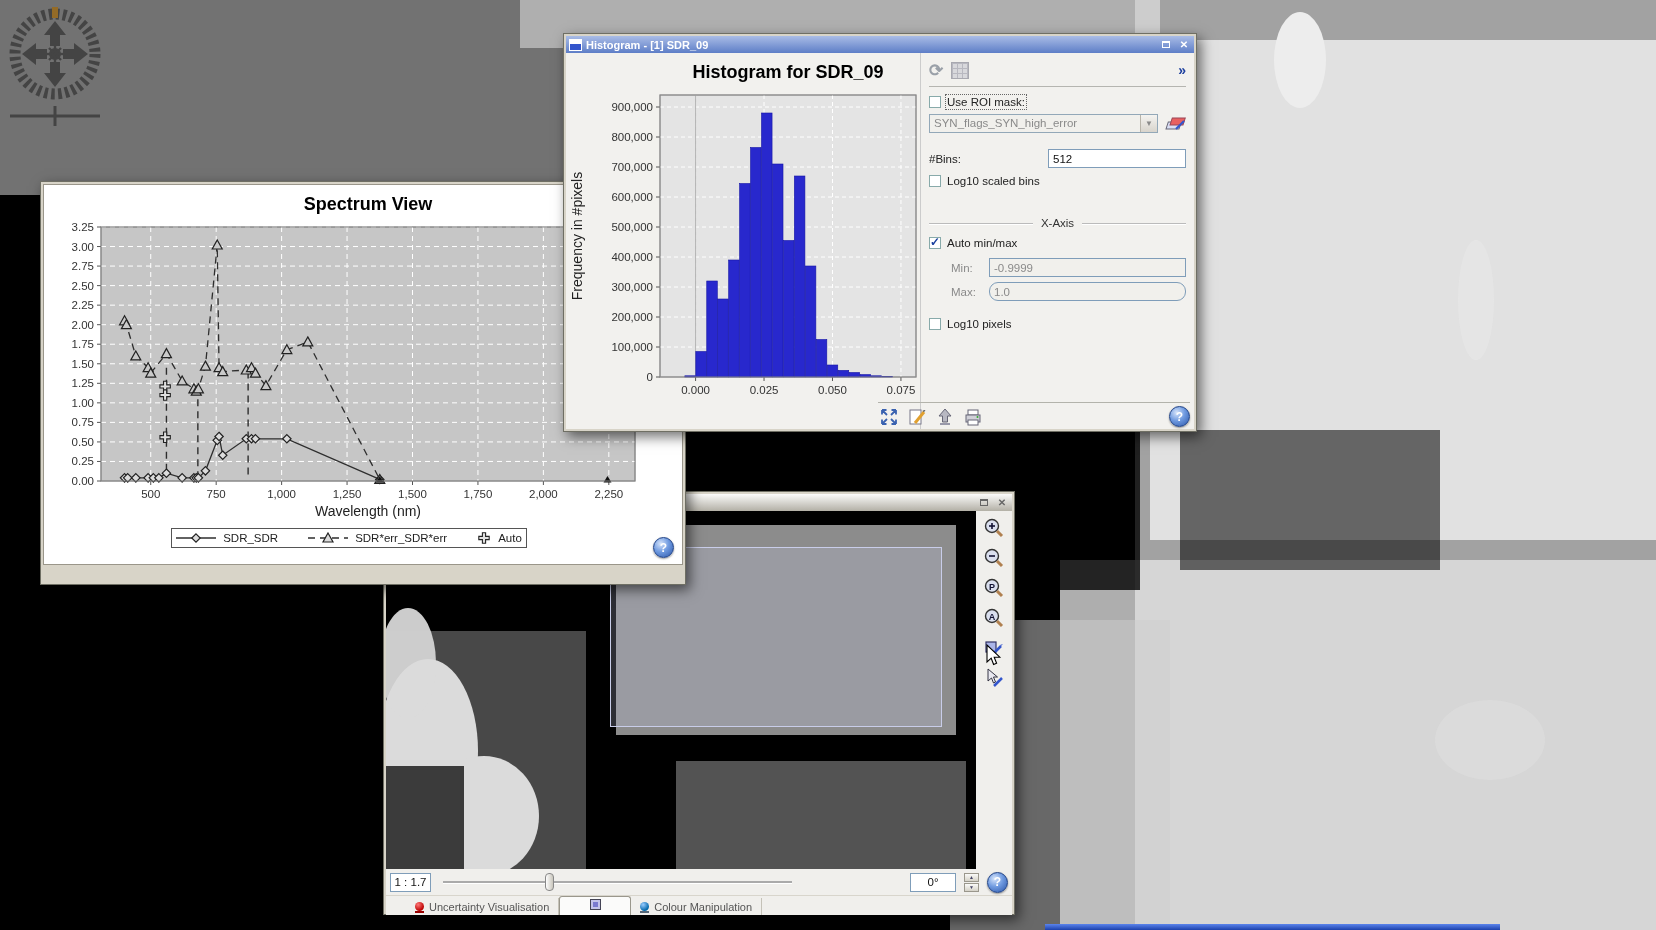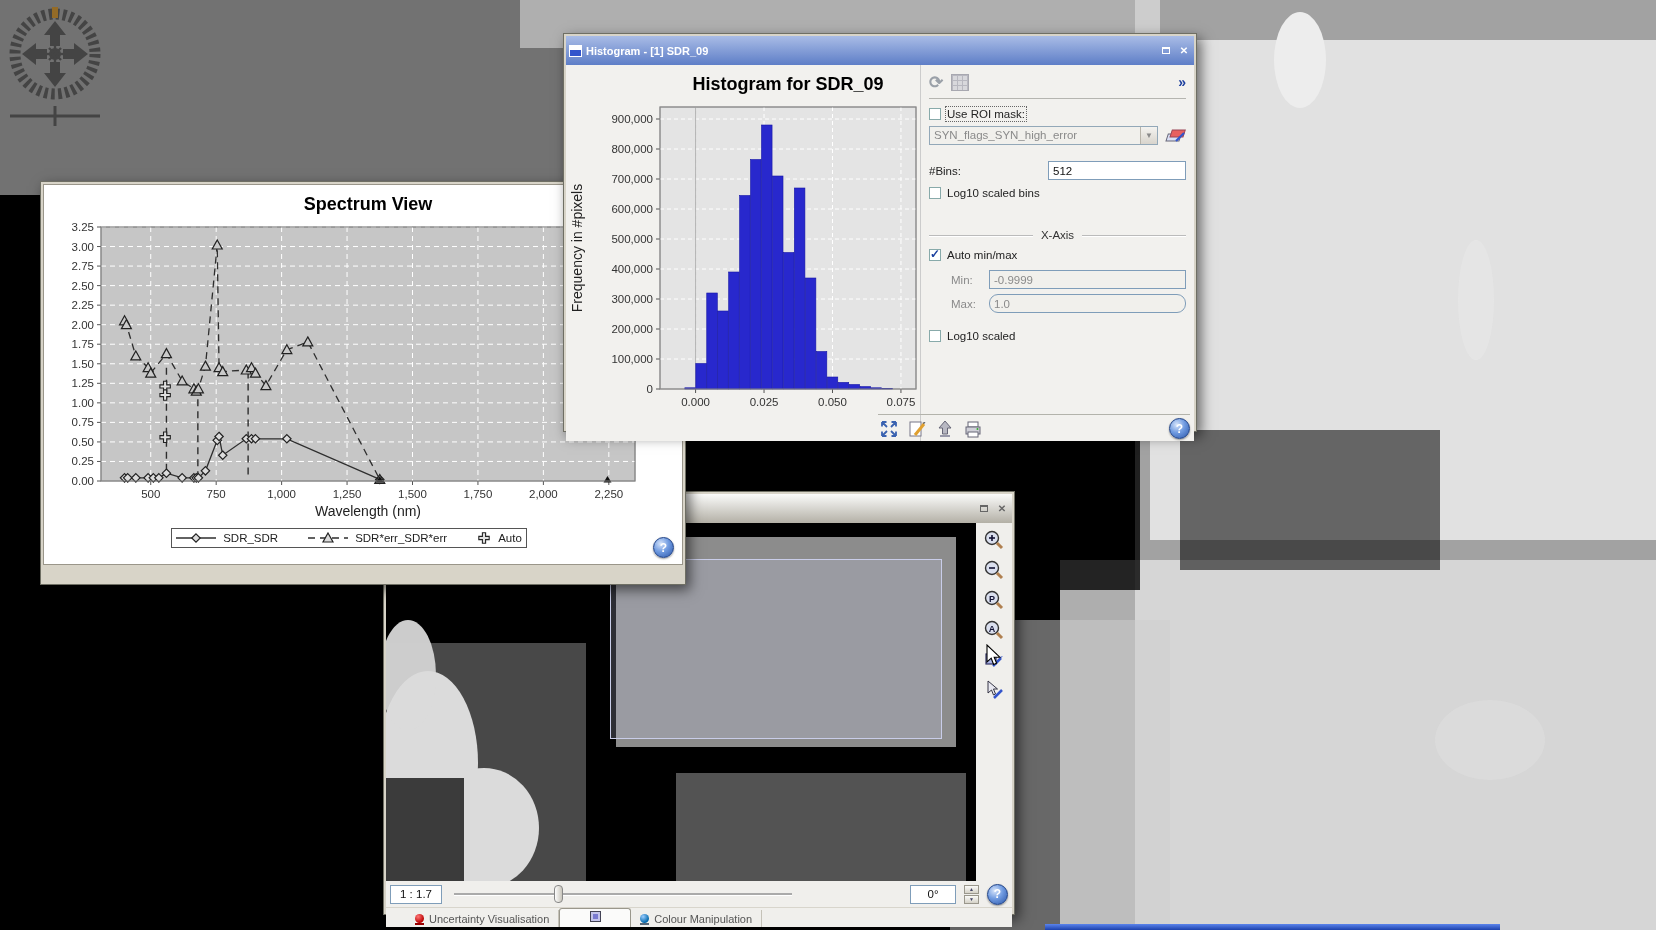--- a/index.html
+++ b/index.html
@@ -2,21 +2,21 @@
 <html><head>
 <meta charset="utf-8">
 <style>
   html,body{margin:0;padding:0;background:#000;font-family:"Liberation Sans",sans-serif;}
   #screen{position:relative;width:1656px;height:930px;overflow:hidden;background:#000;}
   svg text{font-family:"Liberation Sans",sans-serif;}
 
   
   .window{position:absolute;background:#d8d4c8;border:1px solid #6f6f64;
           box-shadow:4px 5px 12px rgba(0,0,0,.55);padding:2px;box-sizing:border-box;}
-  .titlebar{height:17px;display:flex;align-items:center;gap:4px;padding:6px 3px;
+  .titlebar{height:17px;display:flex;align-items:center;gap:4px;padding:0 3px;
             font-size:11px;font-weight:bold;color:#fff;
             background:linear-gradient(#aabdе8,#5e7ec7);
             background:linear-gradient(#a9bce6,#5e7ec7);}
   .titlebar.gray{background:linear-gradient(#fbfbfa,#b3b0a6);color:#555;}
   .titlebar .spacer{flex:1;}
   .tb-btn{width:14px;height:13px;display:flex;align-items:center;justify-content:center;
           color:#fff;font-size:10px;line-height:1;}
   .titlebar.gray .tb-btn{color:#666;}
   .float-glyph{width:8px;height:7px;border:1px solid #fff;box-sizing:border-box;border-top-width:2px;}
   .titlebar.gray .float-glyph{border-color:#666;}
@@ -68,21 +68,21 @@
 
   
   #navWindow{left:383px;top:491px;width:632px;height:424px;z-index:10;}
   .nav-body{display:flex;height:358px;}
   .nav-image{position:relative;flex:1;background:#000;overflow:hidden;}
   .view-rect{position:absolute;left:224px;top:36px;width:332px;height:180px;
              background:rgba(205,210,240,.22);border:1px solid #c9cde9;box-sizing:border-box;}
   .nav-tools{width:36px;background:#f0efec;display:flex;flex-direction:column;align-items:center;padding-top:4px;gap:4px;}
   .nav-tool-btn{width:26px;height:26px;display:flex;align-items:center;justify-content:center;}
   .nav-controls{height:26px;display:flex;align-items:center;gap:8px;padding:0 4px;background:#f0efec;}
-  .zoom-ratio-box{width:52px;height:19px;background:#fff;border:1px solid #7f9db9;font-size:11.5px;
+  .zoom-ratio-box{width:41px;height:19px;background:#fff;border:1px solid #7f9db9;font-size:11.5px;
                   display:flex;align-items:center;justify-content:center;color:#111;box-sizing:border-box;}
   .slider{flex:1;position:relative;height:20px;}
   .slider-track{position:absolute;left:4px;right:110px;top:9px;height:2px;background:#aaa;box-shadow:0 1px 0 #fff;}
   .slider-thumb{position:absolute;left:23%;top:1px;width:9px;height:18px;border-radius:4px;
                 background:linear-gradient(90deg,#fdfdfd,#c9c6bc);border:1px solid #888;box-sizing:border-box;}
   .rot-box{width:46px;height:19px;background:#fff;border:1px solid #7f9db9;font-size:11.5px;
            display:flex;align-items:center;justify-content:center;color:#111;box-sizing:border-box;}
   .spinner{display:flex;flex-direction:column;gap:1px;}
   .spin{width:15px;height:9px;font-size:5px;line-height:1;display:flex;align-items:center;justify-content:center;
         background:linear-gradient(#fafaf8,#d5d2c8);border:1px solid #9a978c;color:#446;padding:0;}
@@ -544,21 +544,21 @@
         <div class="prow" style="margin-top:9px;padding-left:22px;">
           <span style="width:32px;color:#8a8a8a;">Min:</span>
           <input class="tfield disabled" style="flex: 1 1 0%;" disabled="" value="-0.9999">
         </div>
         <div class="prow" style="margin-top:5px;padding-left:22px;">
           <span style="width:32px;color:#8a8a8a;">Max:</span>
           <input class="tfield disabled" style="flex: 1 1 0%; border-radius: 9px;" disabled="" value="1.0">
         </div>
         <div class="prow" style="margin-top:17px;">
           <span class="cb"></span>
-          <span>Log10 scaled</span>
+          <span>Log10 pixels</span>
         </div>
       </div>
       <div class="hist-toolbar">
         <span class="tool-btn">
           <svg width="20" height="20">
               <g stroke="#3a62b0" stroke-width="1.8" fill="none">
                 <path d="M8,8 L3,3 M3,3 h4.5 M3,3 v4.5"></path>
                 <path d="M12,8 L17,3 M17,3 h-4.5 M17,3 v4.5"></path>
                 <path d="M8,12 L3,17 M3,17 h4.5 M3,17 v-4.5"></path>
                 <path d="M12,12 L17,17 M17,17 h-4.5 M17,17 v-4.5"></path>

